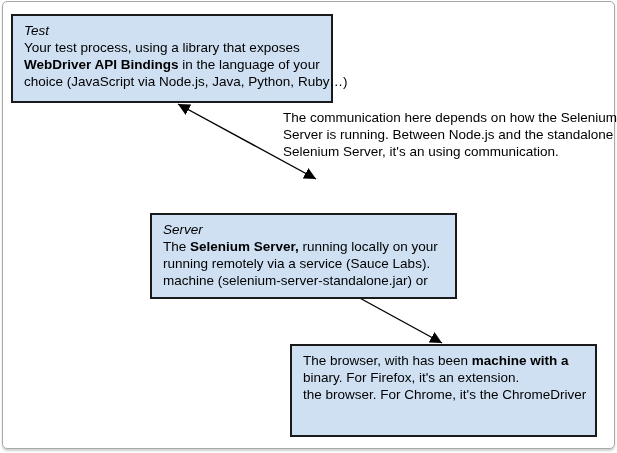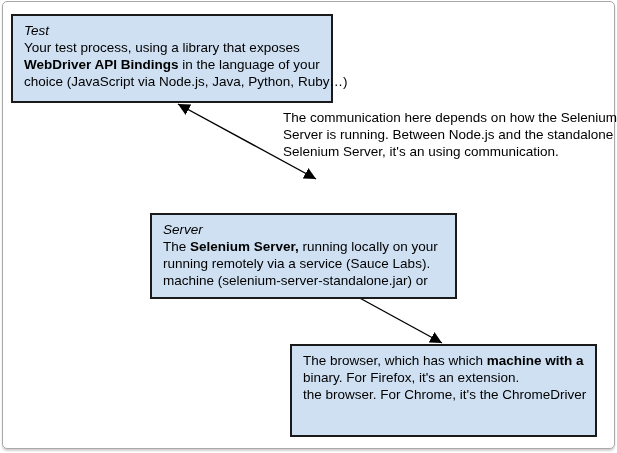--- a/index.html
+++ b/index.html
@@ -106,19 +106,19 @@
     <div>
         <div class="tline"><span>The </span><b>Selenium Server,</b><span> running locally on your</span></div>
         <div class="tline"><span>running remotely via a service (Sauce Labs).</span></div>
         <div class="tline"><span>machine (selenium-server-standalone.jar) or</span></div>
       </div>
   </div>
 
 
   <div id="box-browser" class="node-box">
     <div>
-        <div class="tline"><span>The browser, which has which </span><b>machine with a</b></div>
+        <div class="tline"><span>The browser, with has been </span><b>machine with a</b></div>
         <div class="tline"><span>binary. For Firefox, it's an extension.</span></div>
         <div class="tline"><span>the browser. For Chrome, it's the ChromeDriver</span></div>
       </div>
   </div>
 
 </div>
 
 </body></html>

